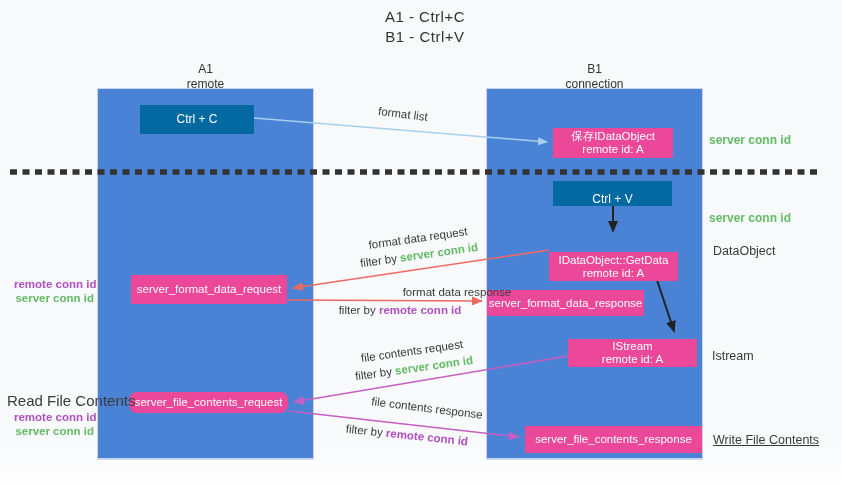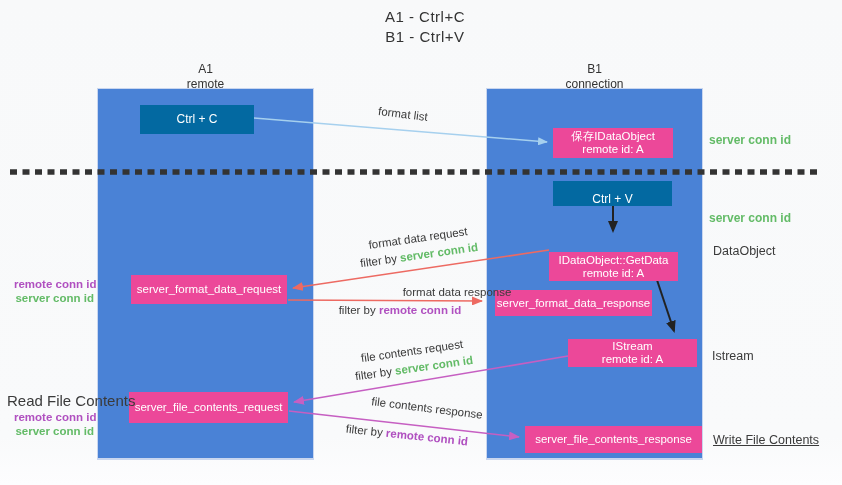--- a/index.html
+++ b/index.html
@@ -108,30 +108,30 @@
 
 <div class="abs node orange" style="left:549px;top:236px;width:129px;height:29px;margin-top:16px;">
   <span>IDataObject::GetData</span>
   <span>remote id: A</span>
 </div>
 
 <div class="abs node orange" style="left:131px;top:275px;width:156px;height:29px;">
   <span>server_format_data_request</span>
 </div>
 
-<div class="abs node orange" style="left:487px;top:290px;width:157px;height:26px;margin-left:8px;">
+<div class="abs node orange" style="left:487px;top:290px;width:157px;height:26px;">
   <span>server_format_data_response</span>
 </div>
 
 <div class="abs node orange" style="left:568px;top:339px;width:129px;height:28px;">
   <span>IStream</span>
   <span>remote id: A</span>
 </div>
 
-<div class="abs node orange" style="left:129px;top:392px;width:159px;height:31px;">
+<div class="abs node orange" style="left:129px;top:392px;width:159px;height:21px;border-radius:8px;">
   <span>server_file_contents_request</span>
 </div>
 
 <div class="abs node orange" style="left:525px;top:426px;width:177px;height:27px;">
   <span>server_file_contents_response</span>
 </div>
 
 <div class="abs edge-label" style="left:363px;top:108px;width:80px;transform:rotate(7deg);">
   <span>format list</span>
 </div>

